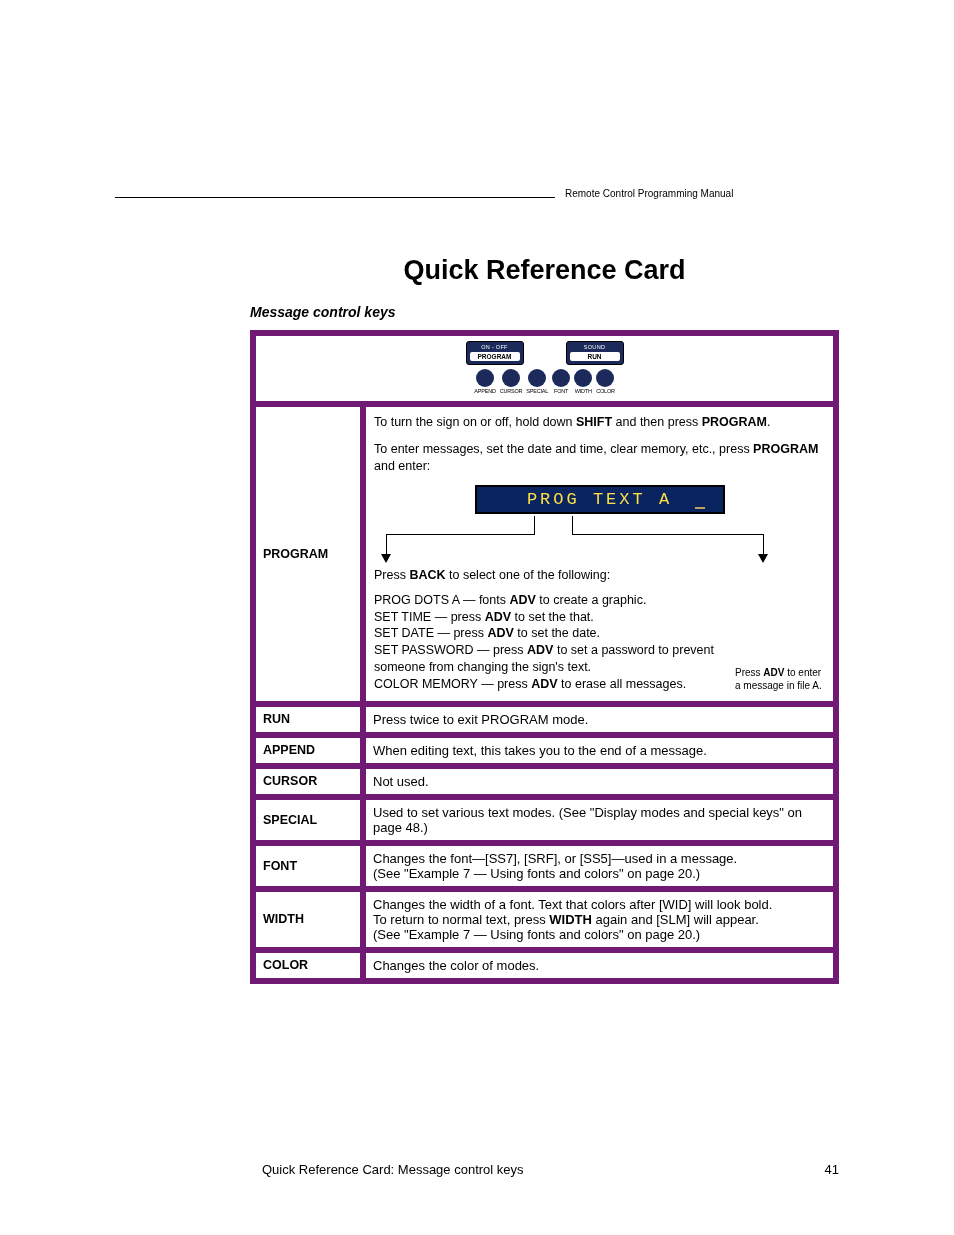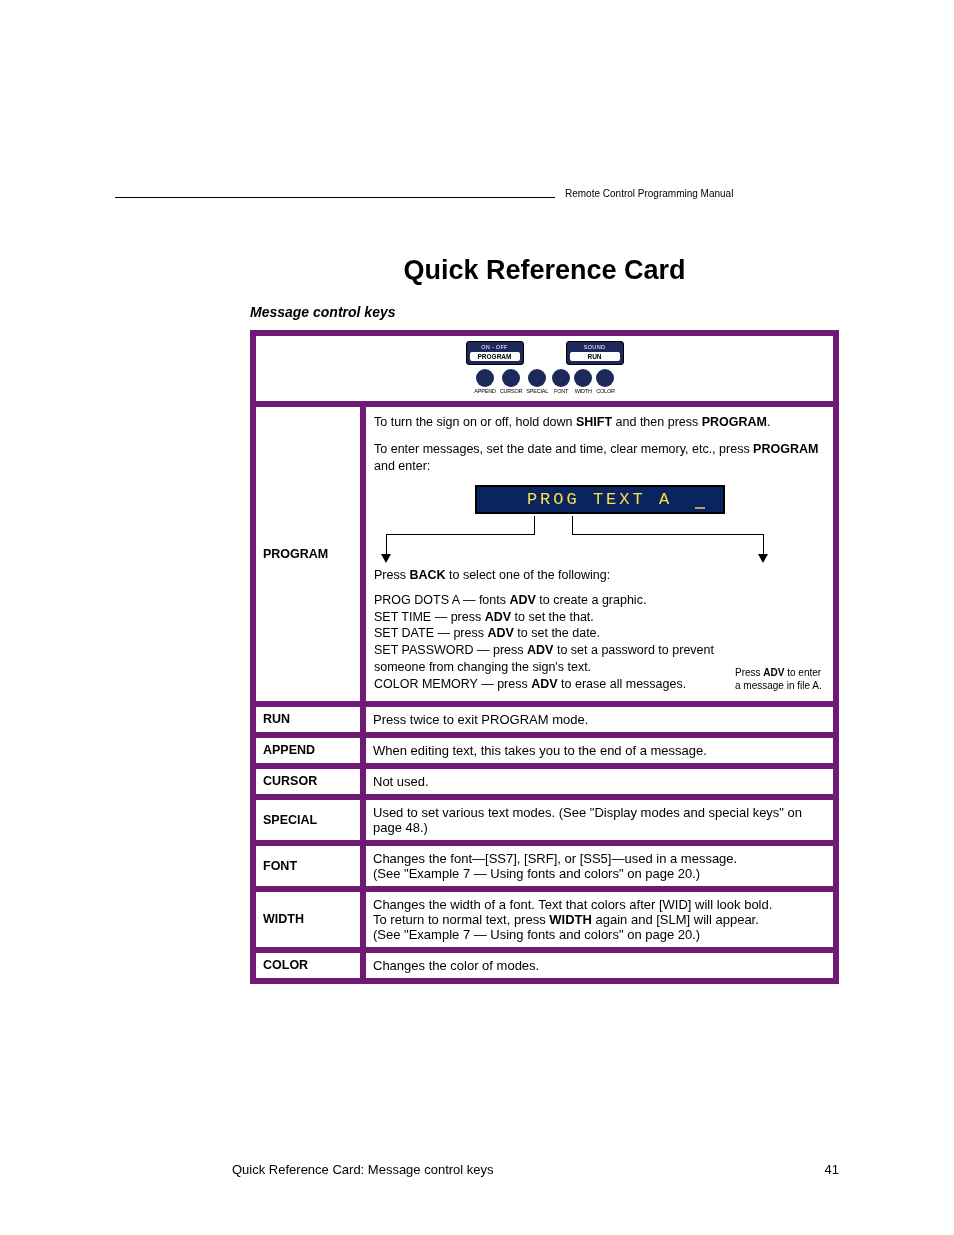--- a/index.html
+++ b/index.html
@@ -165,21 +165,21 @@
   .two-col {
     display: flex;
     align-items: flex-end;
   }
   .col-left { flex: 1; }
   .col-right { width: 90px; font-size: 10px; line-height: 1.35; }
   .sublist { margin-top: 10px; font-size: 12.5px; line-height: 1.35; }
   .sublist div { margin: 0; }
   .footer {
     position: absolute;
-    left: 232px;
+    left: 262px;
     bottom: 58px;
     right: 115px;
     font-size: 13px;
     display: flex;
     justify-content: space-between;
   }
   b { font-weight: 700; }
 </style>
 </head>
 <body>

